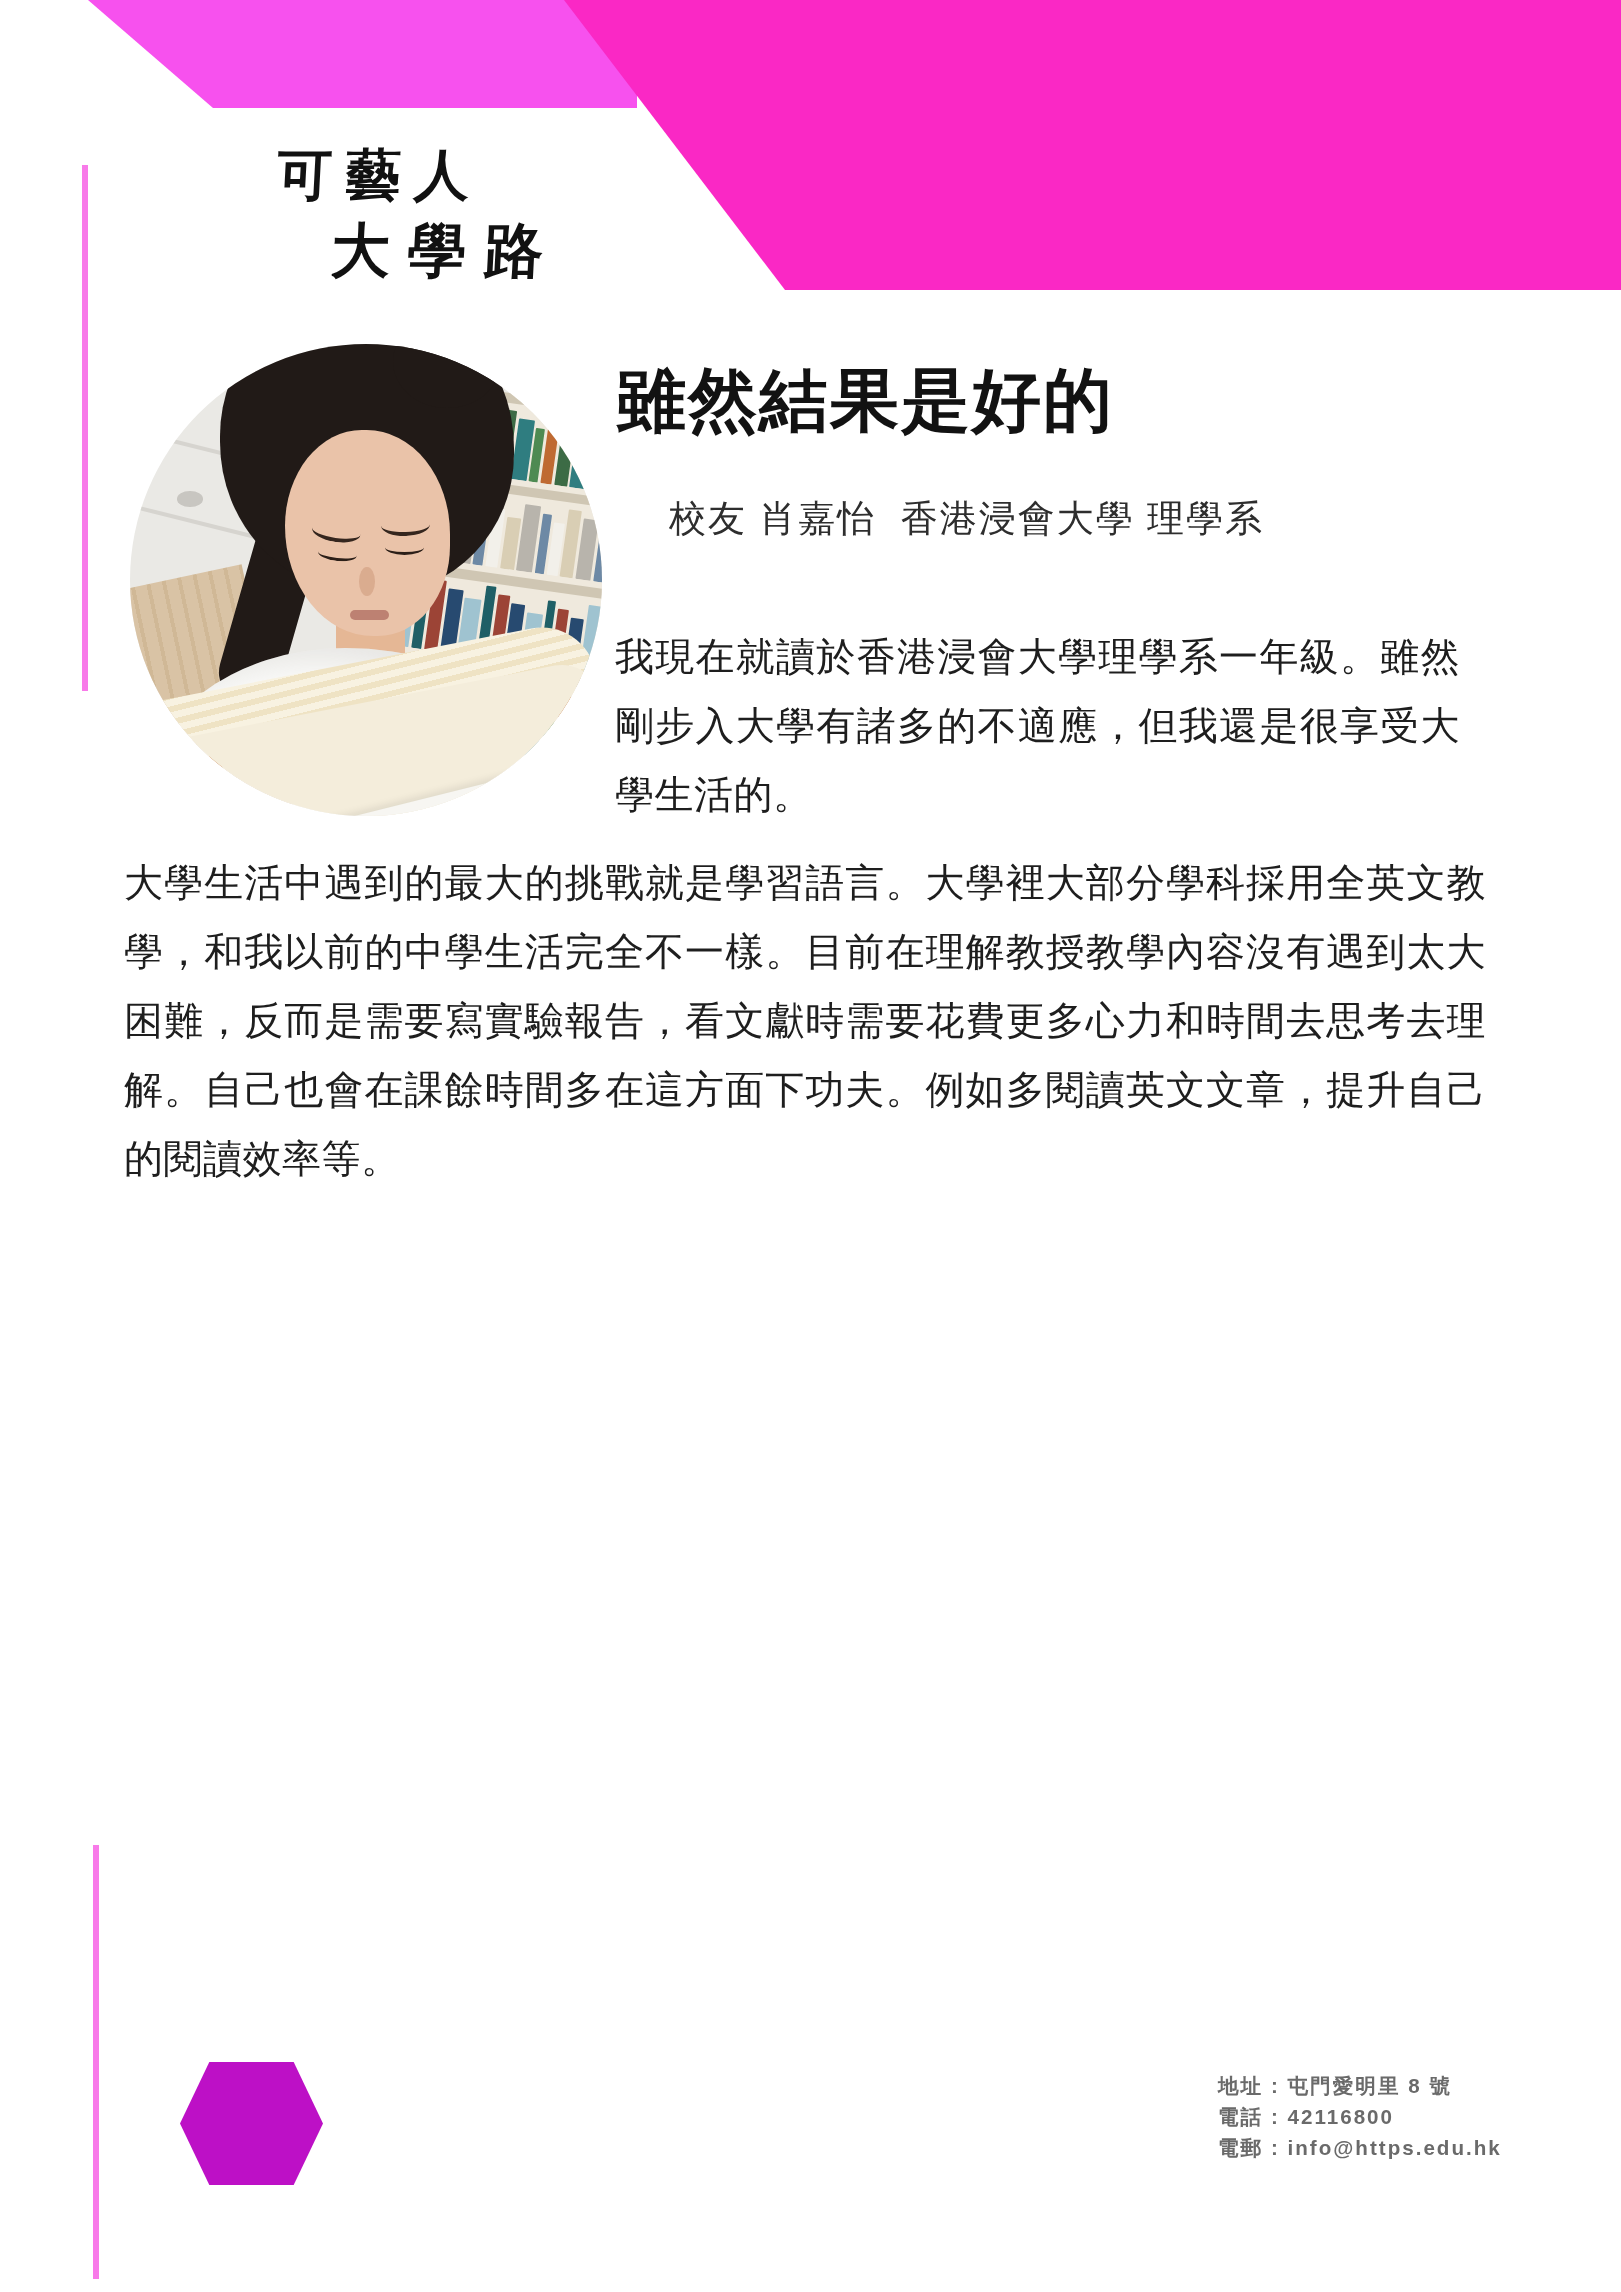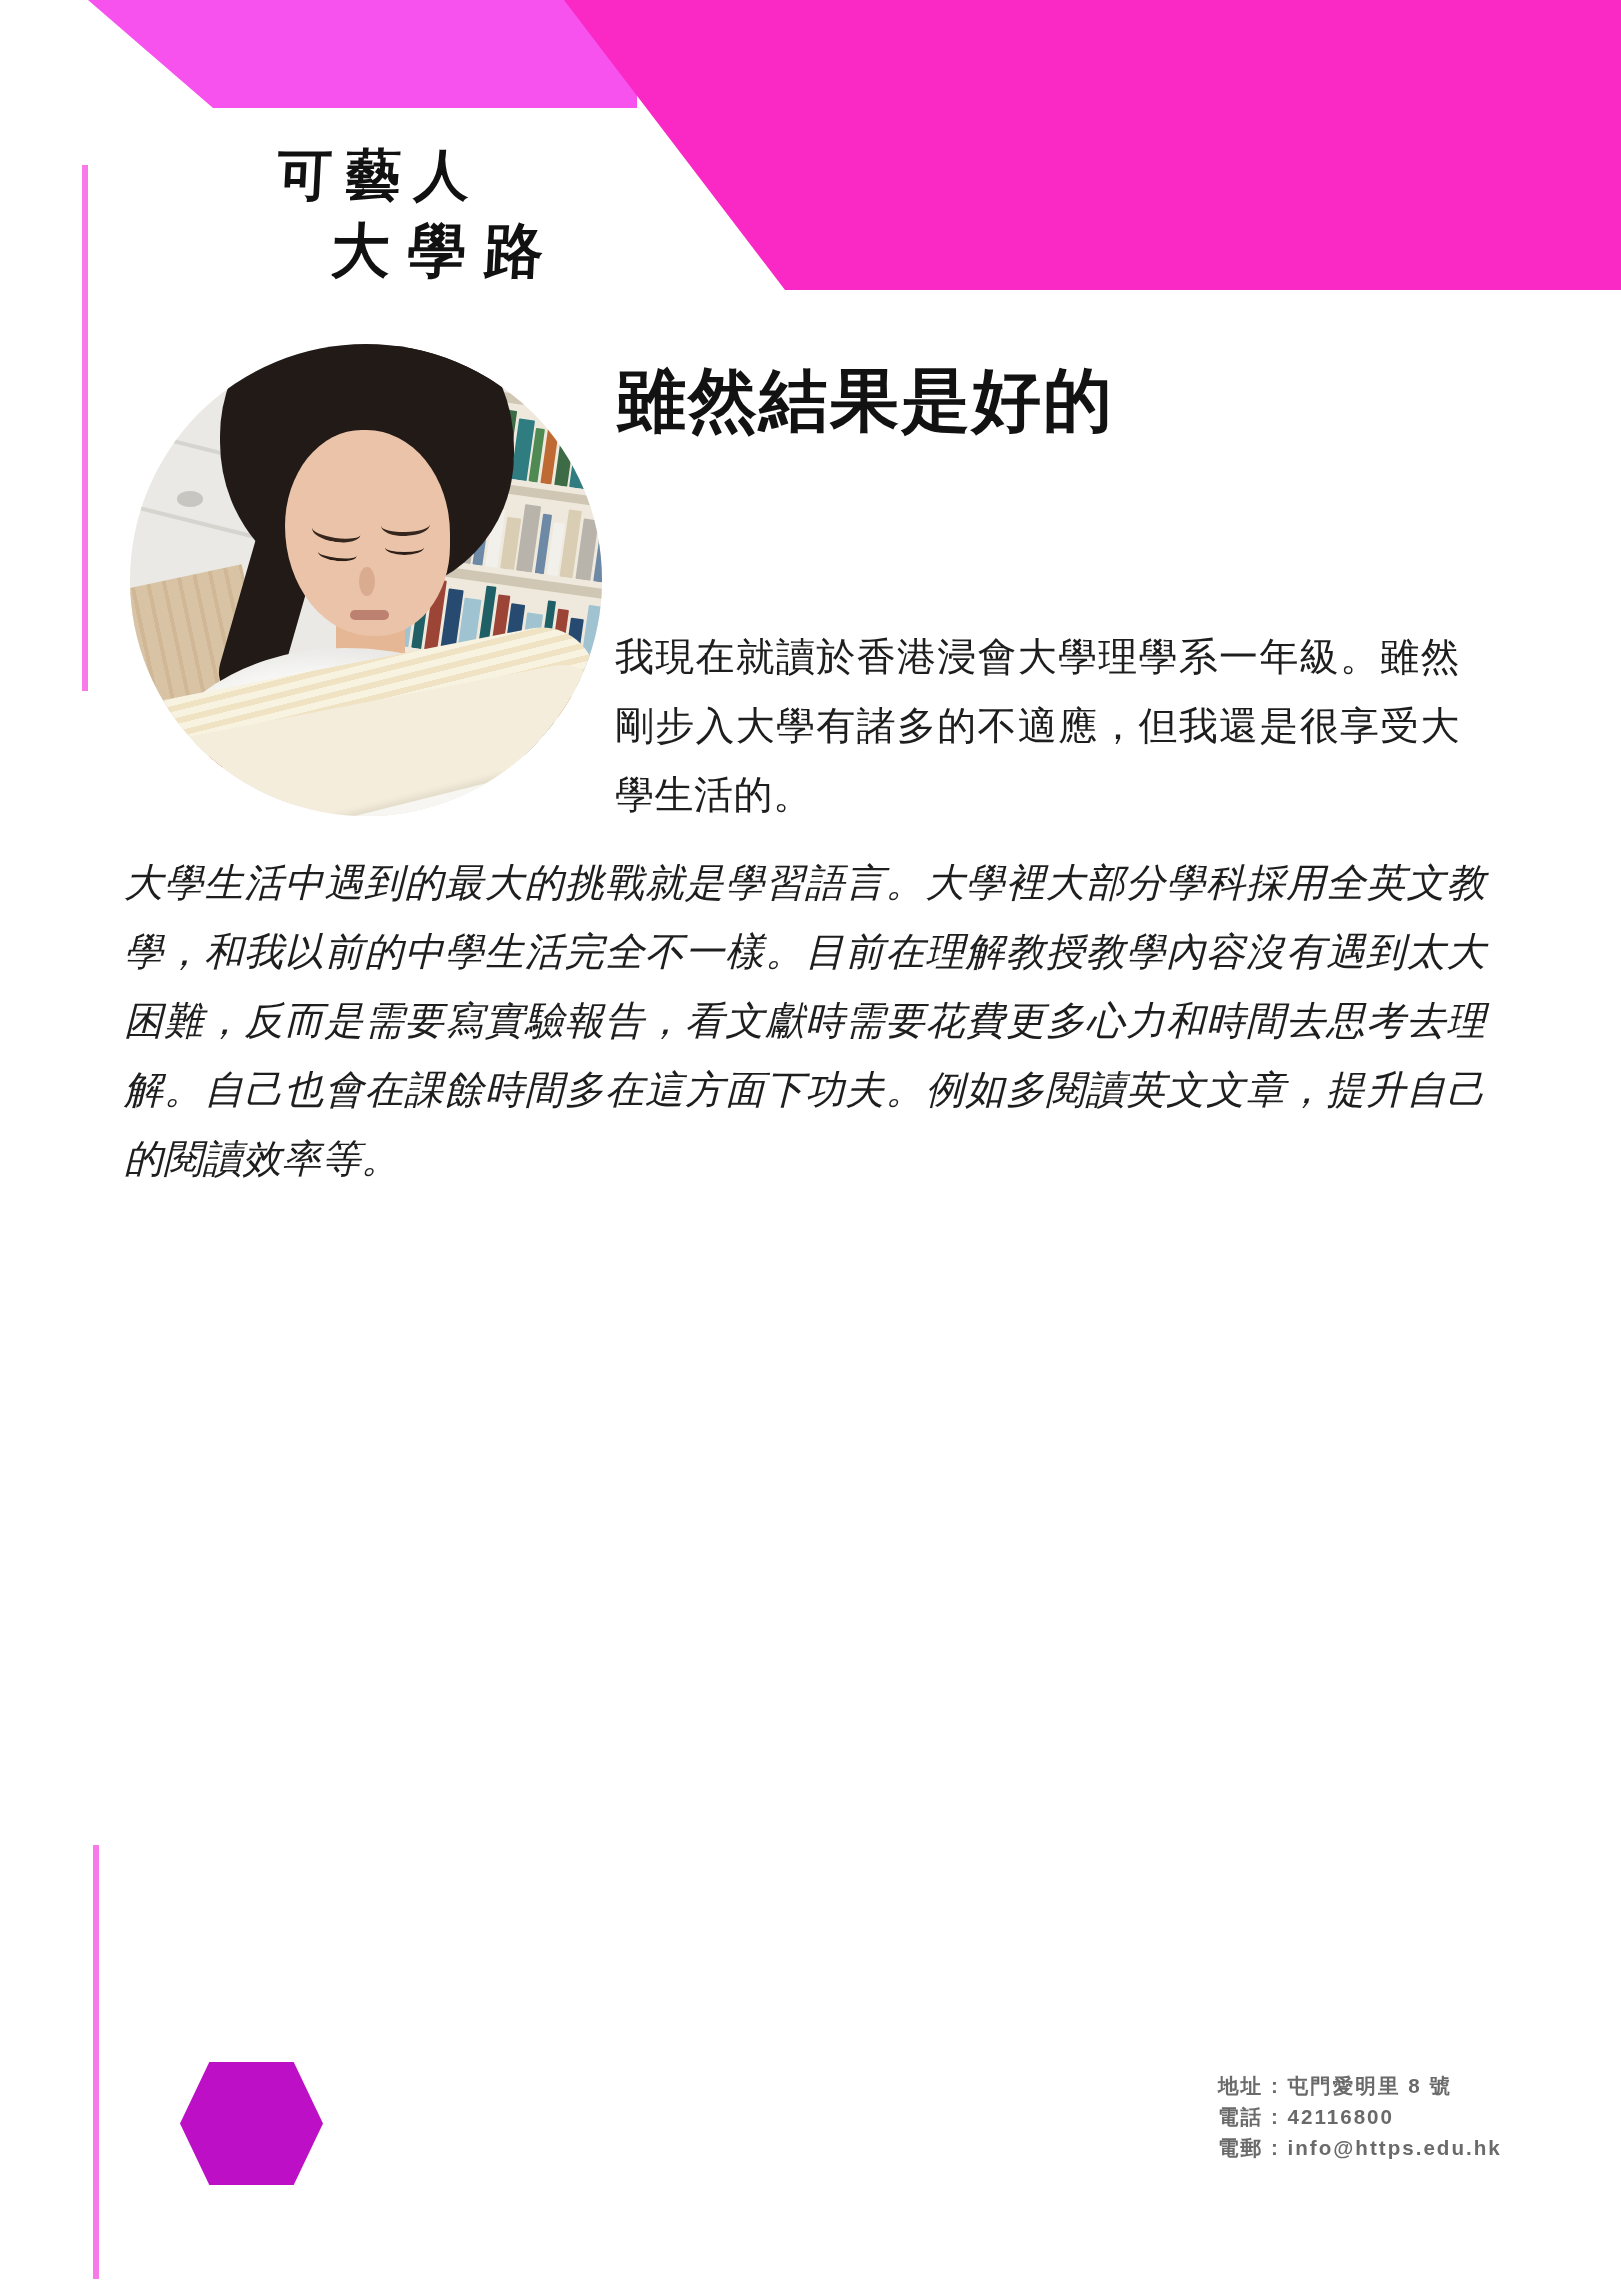--- a/index.html
+++ b/index.html
@@ -24,21 +24,21 @@
   .accent-line.bottom{left:93px;top:1845px;height:434px;}
   
   .logo{position:absolute;color:#111;font-family:"DejaVu Serif","Liberation Serif",serif;font-weight:700;}
   .logo .l1{position:absolute;left:277px;top:139px;font-size:55px;letter-spacing:13.7px;transform:skewX(-3deg);white-space:nowrap;}
   .logo .l2{position:absolute;left:331px;top:212px;font-size:59px;letter-spacing:17.6px;transform:skewX(-3deg);white-space:nowrap;}
   
   .title{position:absolute;left:617px;top:355px;font-size:69px;font-weight:700;color:var(--title-text,#121212);letter-spacing:2px;white-space:nowrap;}
   .byline{position:absolute;left:669px;top:494px;font-size:37px;color:#2e2e2e;letter-spacing:2px;white-space:pre;}
   .intro{position:absolute;left:615px;top:622px;width:845px;font-size:39px;line-height:69px;letter-spacing:0.5px;text-align:justify;}
   .body-text{position:absolute;left:124px;top:848px;width:1362px;font-size:39px;line-height:69px;letter-spacing:0.5px;text-align:justify;}
-  .body-text p{margin:0 0 25.5px 0;font-style:italic;}
+  .body-text p{margin:0 0 25.5px 0;}
   
   .photo{position:absolute;left:130px;top:344px;width:472px;height:472px;border-radius:50%;overflow:hidden;background:#eae9e5;}
   .photo *{position:absolute;}
   .ceil-line{background:#d6d4cf;height:3.9px;}
   .ceil-line.a{left:-19.6px;top:116px;width:294px;transform:rotate(14deg);}
   .ceil-line.b{left:-29px;top:194px;width:333px;transform:rotate(14deg);}
   .vent{left:47px;top:147px;width:25.5px;height:15.7px;border-radius:50%;background:#c8c6c1;}
   .wood{left:-29px;top:235px;width:172px;height:284px;transform:rotate(-12deg);
         background:repeating-linear-gradient(90deg,var(--ph-wood,#d9c3a5) 0 11.8px,#d0b896 11.8px 15.7px);}
   .shelf{left:223px;top:51px;width:304px;height:436px;transform:rotate(8deg);
@@ -196,20 +196,21 @@
     <div class="shirt"></div>
     <div class="chest-logo"></div>
     <div class="book">
       <div class="book-pages"></div>
       <div class="book-main"></div>
       <div class="book-cover"></div>
     </div>
   </div>
 
   <h1 class="title" style="margin:0;">雖然結果是好的</h1>
+  <div class="byline">校友 肖嘉怡  香港浸會大學 理學系</div>
   <div class="intro">我現在就讀於香港浸會大學理學系一年級。雖然剛步入大學有諸多的不適應，但我還是很享受大學生活的。</div>
 
   <div class="body-text">
     <p>大學生活中遇到的最大的挑戰就是學習語言。大學裡大部分學科採用全英文教學，和我以前的中學生活完全不一樣。目前在理解教授教學內容沒有遇到太大困難，反而是需要寫實驗報告，看文獻時需要花費更多心力和時間去思考去理解。自己也會在課餘時間多在這方面下功夫。例如多閱讀英文文章，提升自己的閱讀效率等。</p>
   </div>
 
   <div class="accent-line bottom"></div>
 
   <div class="hexagon"></div>
 

